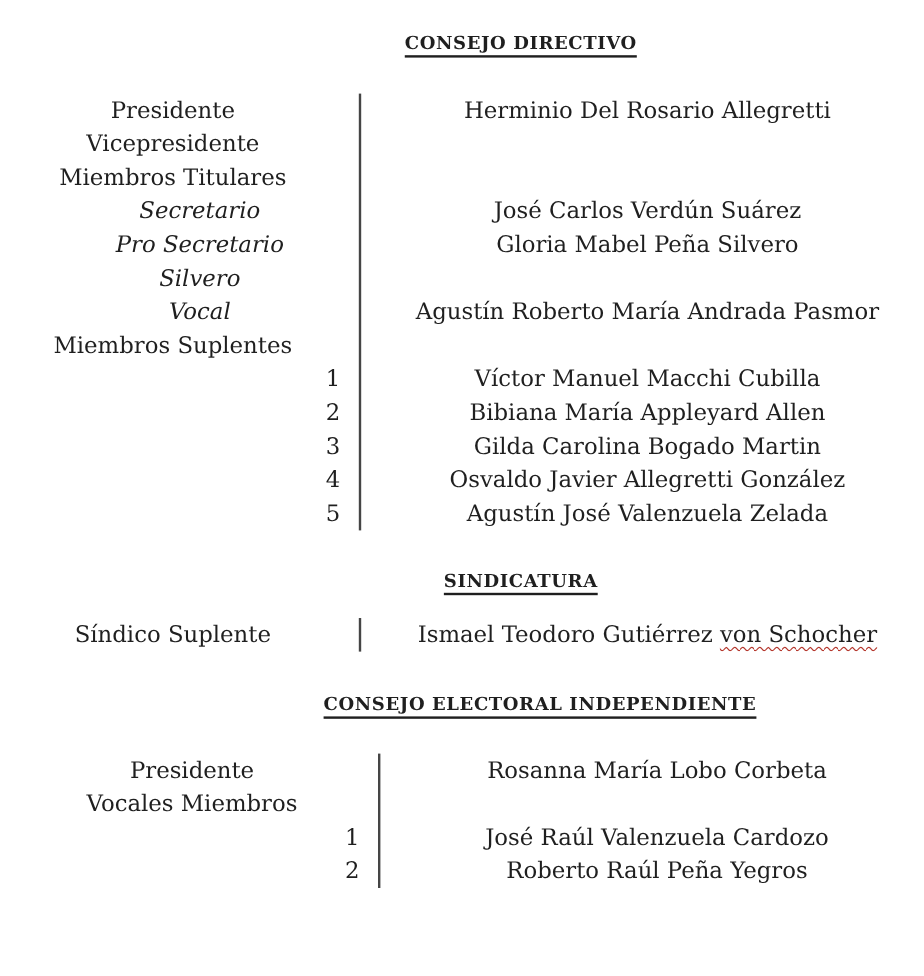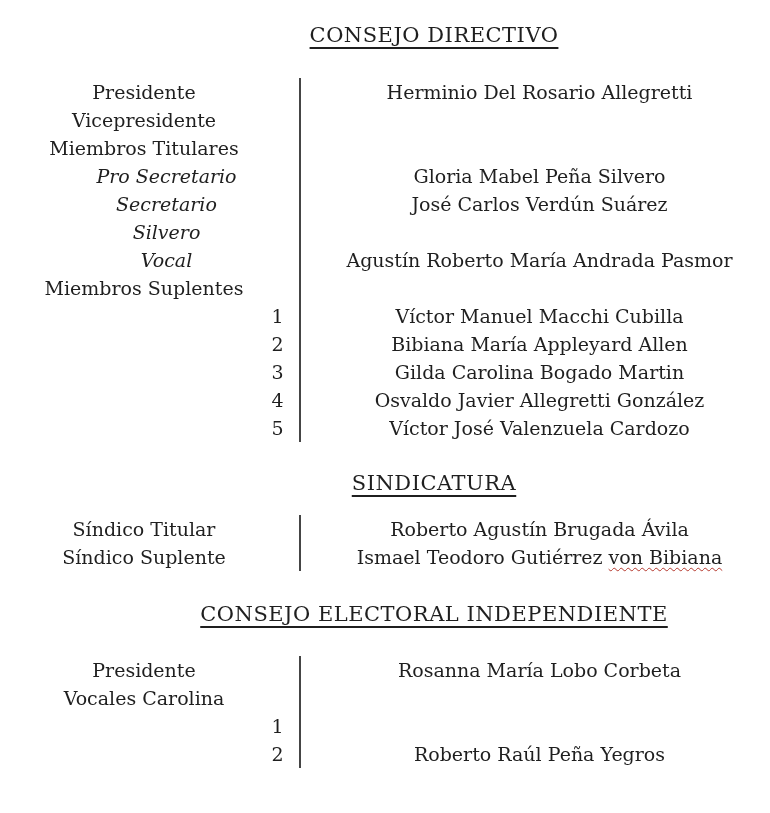--- a/index.html
+++ b/index.html
@@ -20,21 +20,21 @@
     font-size:19px;
     color:var(--ink);
     overflow:hidden;
   }
   .title-wrap{
     margin-left:98px;width:672px;text-align:center;
     line-height:26px;height:26px;
   }
   .section-title{
     display:inline;
-    font-size:21px;font-weight:400;letter-spacing:0.5px;
+    font-size:15px;font-weight:700;letter-spacing:0.5px;
     margin:0;
     text-decoration:underline;
     text-decoration-thickness:1.5px;
     text-underline-offset:5px;
   }
   .rows{
     position:relative;
     margin-left:35px;
     margin-right:6px;
     text-align:center;
@@ -50,21 +50,21 @@
   .label{width:218px;flex:none;box-sizing:border-box;}
   .label.italic{font-style:italic;padding-left:45px;}
   .num{width:46px;flex:none;box-sizing:border-box;padding-left:3px;}
   .name{flex:1;box-sizing:border-box;padding-left:16px;}
   .misspelled{
     text-decoration:underline wavy var(--misspell);
     text-decoration-thickness:1px;
     text-underline-offset:3px;
   }
   .section-2{margin-top:28px;}
-  .section-3{margin-top:30px;}
+  .section-3{margin-top:30px;margin-left:16px;}
   .section-1 .rows{margin-top:30px;}
   .section-2 .rows{margin-top:19px;}
   .section-3 .rows{margin-top:29px;}
 </style>
 </head>
 <body>
 
 <div class="page" id="doc">
     <section class="section section-1">
     <div class="title-wrap">
@@ -79,28 +79,28 @@
         <div class="row">
           <span class="label">Vicepresidente</span>
           <span class="num"></span>
         </div>
         <div class="row">
           <span class="label">Miembros Titulares</span>
           <span class="num"></span>
           <span class="name"><span class="name-main"></span> </span>
         </div>
         <div class="row">
+          <span class="label italic">Secretario</span>
+          <span class="num"></span>
+          <span class="name"><span class="name-main">José Carlos Verdún Suárez</span> </span>
+        </div>
+        <div class="row">
           <span class="label italic">Pro Secretario</span>
           <span class="num"></span>
           <span class="name"><span class="name-main">Gloria Mabel Peña Silvero</span> </span>
-        </div>
-        <div class="row">
-          <span class="label italic">Secretario</span>
-          <span class="num"></span>
-          <span class="name"><span class="name-main">José Carlos Verdún Suárez</span> </span>
         </div>
         <div class="row">
           <span class="label italic">Silvero</span>
           <span class="num"></span>
         </div>
         <div class="row">
           <span class="label italic">Vocal</span>
           <span class="num"></span>
           <span class="name"><span class="name-main">Agustín Roberto María Andrada Pasmor</span> </span>
         </div>
@@ -125,59 +125,55 @@
           <span class="name"><span class="name-main">Gilda Carolina Bogado Martin</span> </span>
         </div>
         <div class="row">
           <span class="label"></span>
           <span class="num">4</span>
           <span class="name"><span class="name-main">Osvaldo Javier Allegretti González</span> </span>
         </div>
         <div class="row">
           <span class="label"></span>
           <span class="num">5</span>
-          <span class="name"><span class="name-main">Víctor José Valenzuela Cardozo</span> </span>
+          <span class="name"><span class="name-main">Agustín José Valenzuela Zelada</span> </span>
         </div>
       </div>
   </section>
     <section class="section section-2">
     <div class="title-wrap">
       <h2 class="section-title">SINDICATURA</h2>
     </div>
     <div class="rows">
         <div class="row">
-          <span class="label">Síndico Titular</span>
-          <span class="num"></span>
-          <span class="name"><span class="name-main">Roberto Agustín Brugada Ávila</span> </span>
-        </div>
-        <div class="row">
           <span class="label">Síndico Suplente</span>
           <span class="num"></span>
-          <span class="name"><span class="name-main">Ismael Teodoro Gutiérrez</span> <span class="misspelled">von Bibiana</span></span>
+          <span class="name"><span class="name-main">Ismael Teodoro Gutiérrez</span> <span class="misspelled">von Schocher</span></span>
         </div>
       </div>
   </section>
     <section class="section section-3">
     <div class="title-wrap">
       <h2 class="section-title">CONSEJO ELECTORAL INDEPENDIENTE</h2>
     </div>
     <div class="rows">
         <div class="row">
           <span class="label">Presidente</span>
           <span class="num"></span>
           <span class="name"><span class="name-main">Rosanna María Lobo Corbeta</span> </span>
         </div>
         <div class="row">
-          <span class="label">Vocales Carolina</span>
+          <span class="label">Vocales Miembros</span>
           <span class="num"></span>
           <span class="name"><span class="name-main"></span> </span>
         </div>
         <div class="row">
           <span class="label"></span>
           <span class="num">1</span>
+          <span class="name"><span class="name-main">José Raúl Valenzuela Cardozo</span> </span>
         </div>
         <div class="row">
           <span class="label"></span>
           <span class="num">2</span>
           <span class="name"><span class="name-main">Roberto Raúl Peña Yegros</span> </span>
         </div>
       </div>
   </section>
   </div>
 

